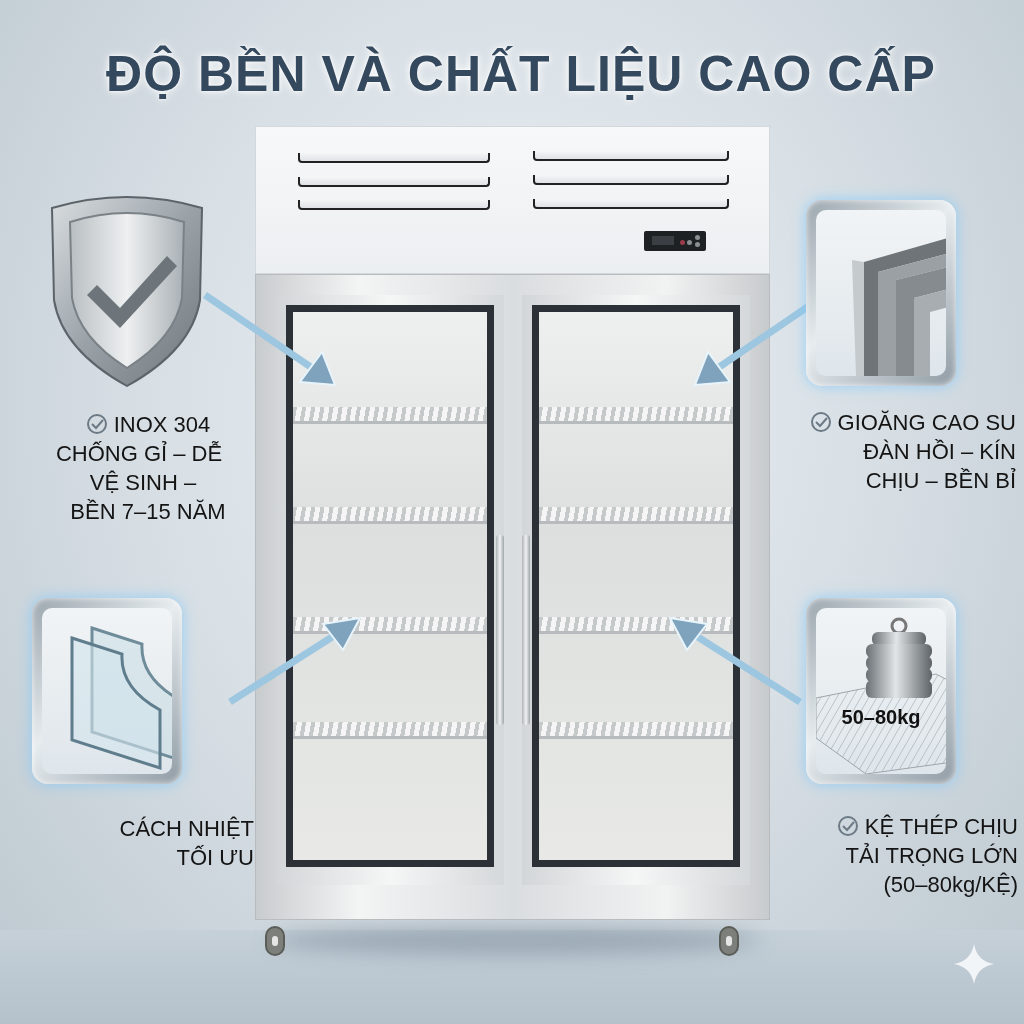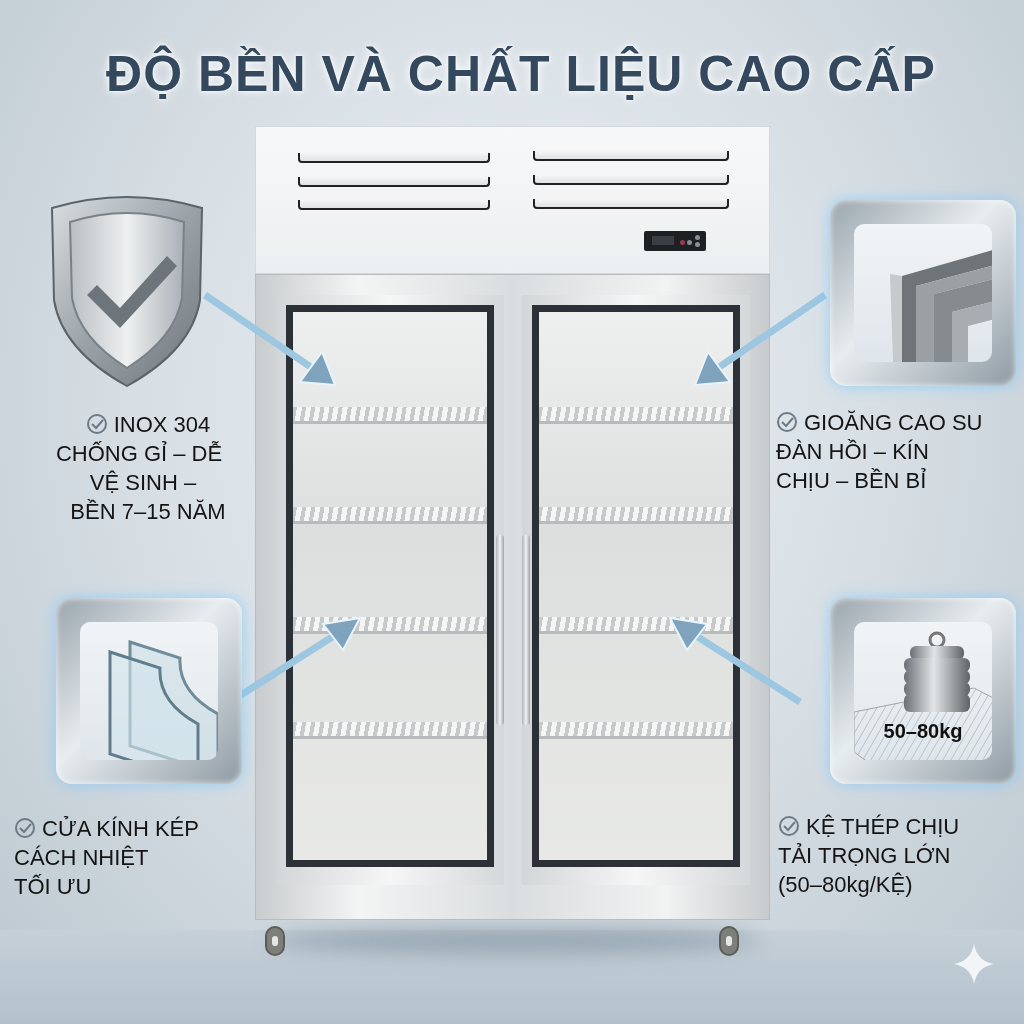--- a/index.html
+++ b/index.html
@@ -33,25 +33,25 @@
   .shelf{position:absolute;left:0;right:0;height:14px;
     background:repeating-linear-gradient(100deg,#c6c9ca 0 4px,#f5f5f5 4px 9px);
     border-bottom:3px solid #b7bbbd;}
   .handle{position:absolute;top:240px;width:8px;height:190px;background:linear-gradient(90deg,#aeb3b6,#f0f1f2,#9fa5a8);border-radius:3px;}
   .caster{position:absolute;top:790px;width:26px;height:40px;}
   .caster .wheel{position:absolute;bottom:0;left:2px;width:20px;height:30px;border-radius:10px;background:#7d7f7a;border:2px solid #5b5d58;box-sizing:border-box;}
   .caster .wheel::after{content:"";position:absolute;left:5px;top:8px;width:6px;height:10px;border-radius:3px;background:#e6e6e6;}
   
   .arrow{position:absolute;}
   
-  .card{position:absolute;width:186px;height:186px;border-radius:16px;
-    background:linear-gradient(135deg,#9aa5ad,#e7ecef 45%,#8e9aa3);padding:24px;box-sizing:border-box;
-    box-shadow:0 0 14px rgba(120,200,255,0.7), inset 0 0 6px rgba(255,255,255,0.8);margin-left:24px;}
+  .card{position:absolute;width:150px;height:186px;border-radius:16px;
+    background:linear-gradient(135deg,#9aa5ad,#e7ecef 45%,#8e9aa3);padding:10px;box-sizing:border-box;
+    box-shadow:0 0 14px rgba(120,200,255,0.7), inset 0 0 6px rgba(255,255,255,0.8);}
   .card-inner{width:100%;height:100%;border-radius:10px;background:linear-gradient(#f1f4f6,#dfe6eb);position:relative;overflow:hidden;}
-  .feature-text{position:absolute;font-size:22px;line-height:29px;color:#141414;text-align:left;font-weight:normal;}
+  .feature-text{position:absolute;font-size:22px;line-height:29px;color:#141414;text-align:right;font-weight:normal;}
   .check{display:inline-block;vertical-align:-3px;margin-right:6px;}
   .weight-label{position:absolute;left:0;width:100%;top:98px;text-align:center;font-size:20px;color:#111;font-weight:bold;}
   .sparkle{position:absolute;left:952px;top:942px;}
 </style>
 </head>
 <body>
 
 <div class="floor"></div>
 <div class="floor-shadow"></div>
 
@@ -167,24 +167,20 @@
 
 <div class="card" style="left:32px;top:598px;">
   <div class="card-inner">
     <svg width="166" height="166" viewBox="0 0 166 166" style="position:absolute;left:0;top:0;">
       <path d="M50 20 L100 36 Q98 70 138 92 L138 152 L50 124 Z" fill="rgba(200,220,228,0.55)" stroke="#6f8c9a" stroke-width="3"></path>
       <path d="M30 30 L80 46 Q78 80 118 102 L118 160 L30 132 Z" fill="rgba(210,228,236,0.6)" stroke="#5f7d8c" stroke-width="3"></path>
     </svg>
   </div>
 </div>
 <div class="feature-text" style="left:14px;top:814px;width:240px;">
-  <div><svg class="check" width="22" height="22" viewBox="0 0 22 22">
-        <circle cx="11" cy="11" r="9" fill="none" stroke="#6c7a86" stroke-width="2"></circle>
-        <path d="M6 11 L10 15 L17 7" fill="none" stroke="#6c7a86" stroke-width="2"></path>
-      </svg><span>CỬA KÍNH KÉP</span></div>
   <div>CÁCH NHIỆT</div>
   <div>TỐI ƯU</div>
 </div>
 
 <div class="card" style="left:806px;top:598px;">
   <div class="card-inner">
     <svg width="166" height="166" viewBox="0 0 166 166" style="position:absolute;left:0;top:0;">
       <defs>
         <linearGradient id="wg" x1="0" y1="0" x2="1" y2="0">
           <stop offset="0" stop-color="#6a7075"></stop>

